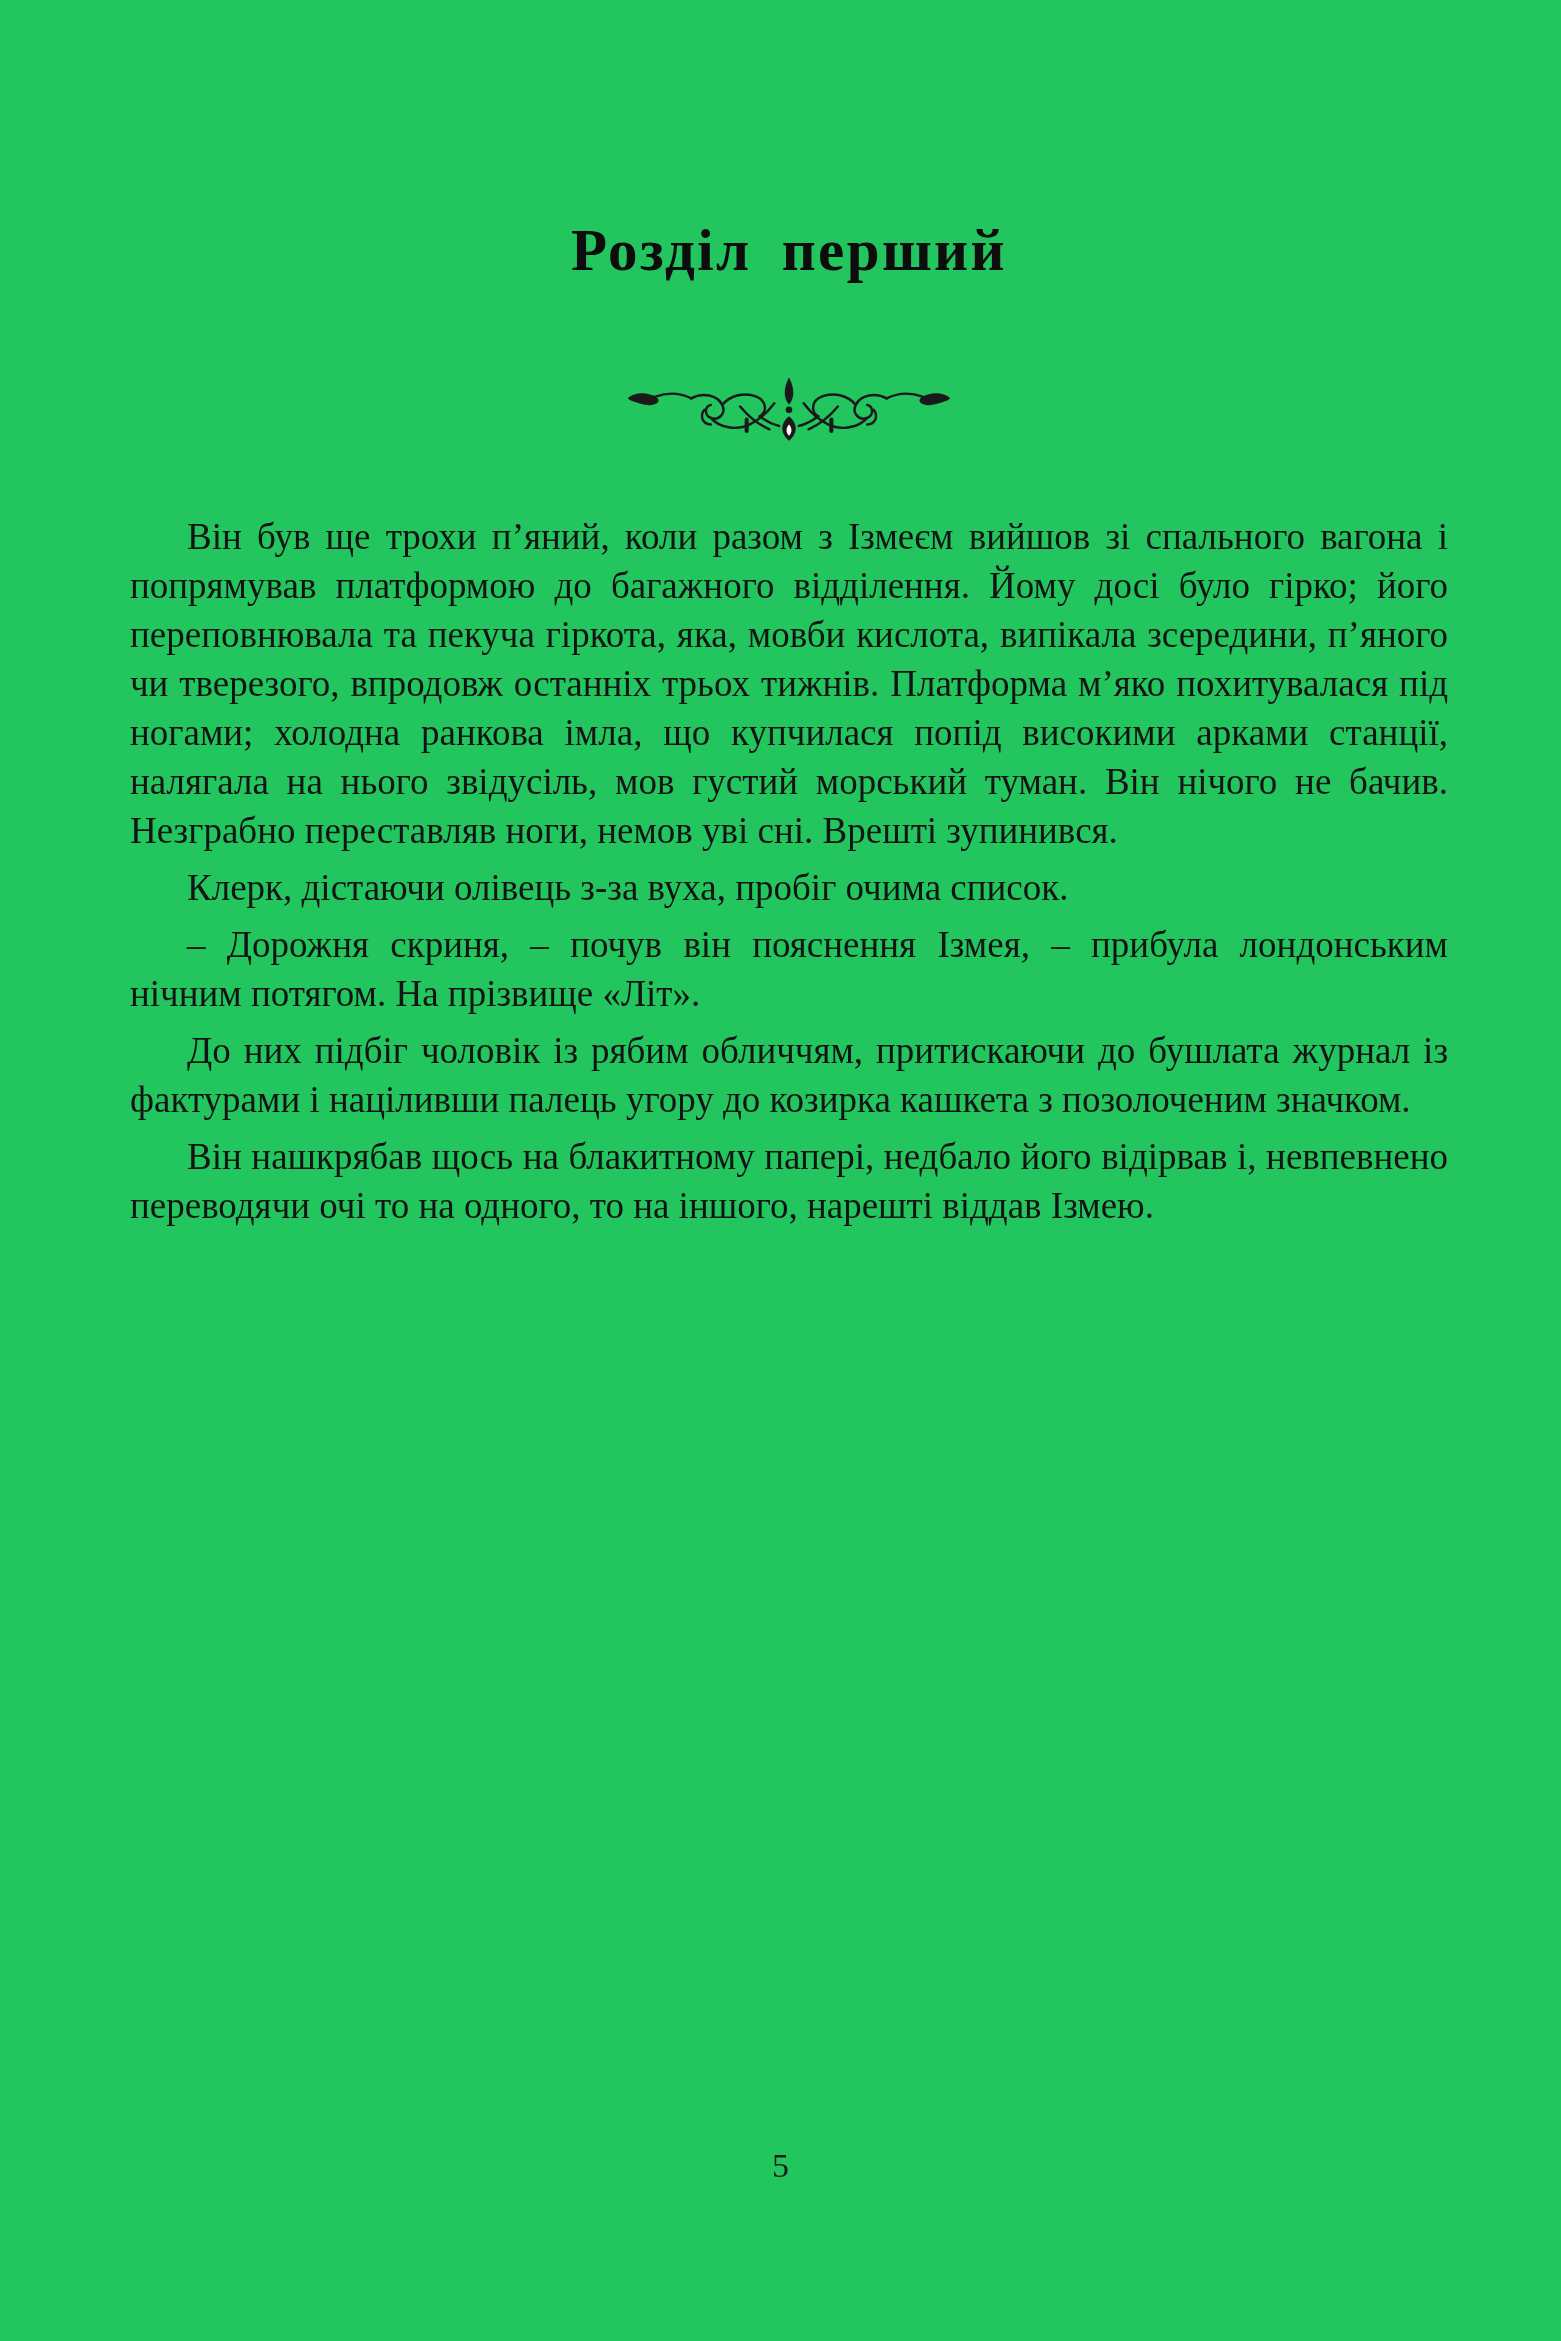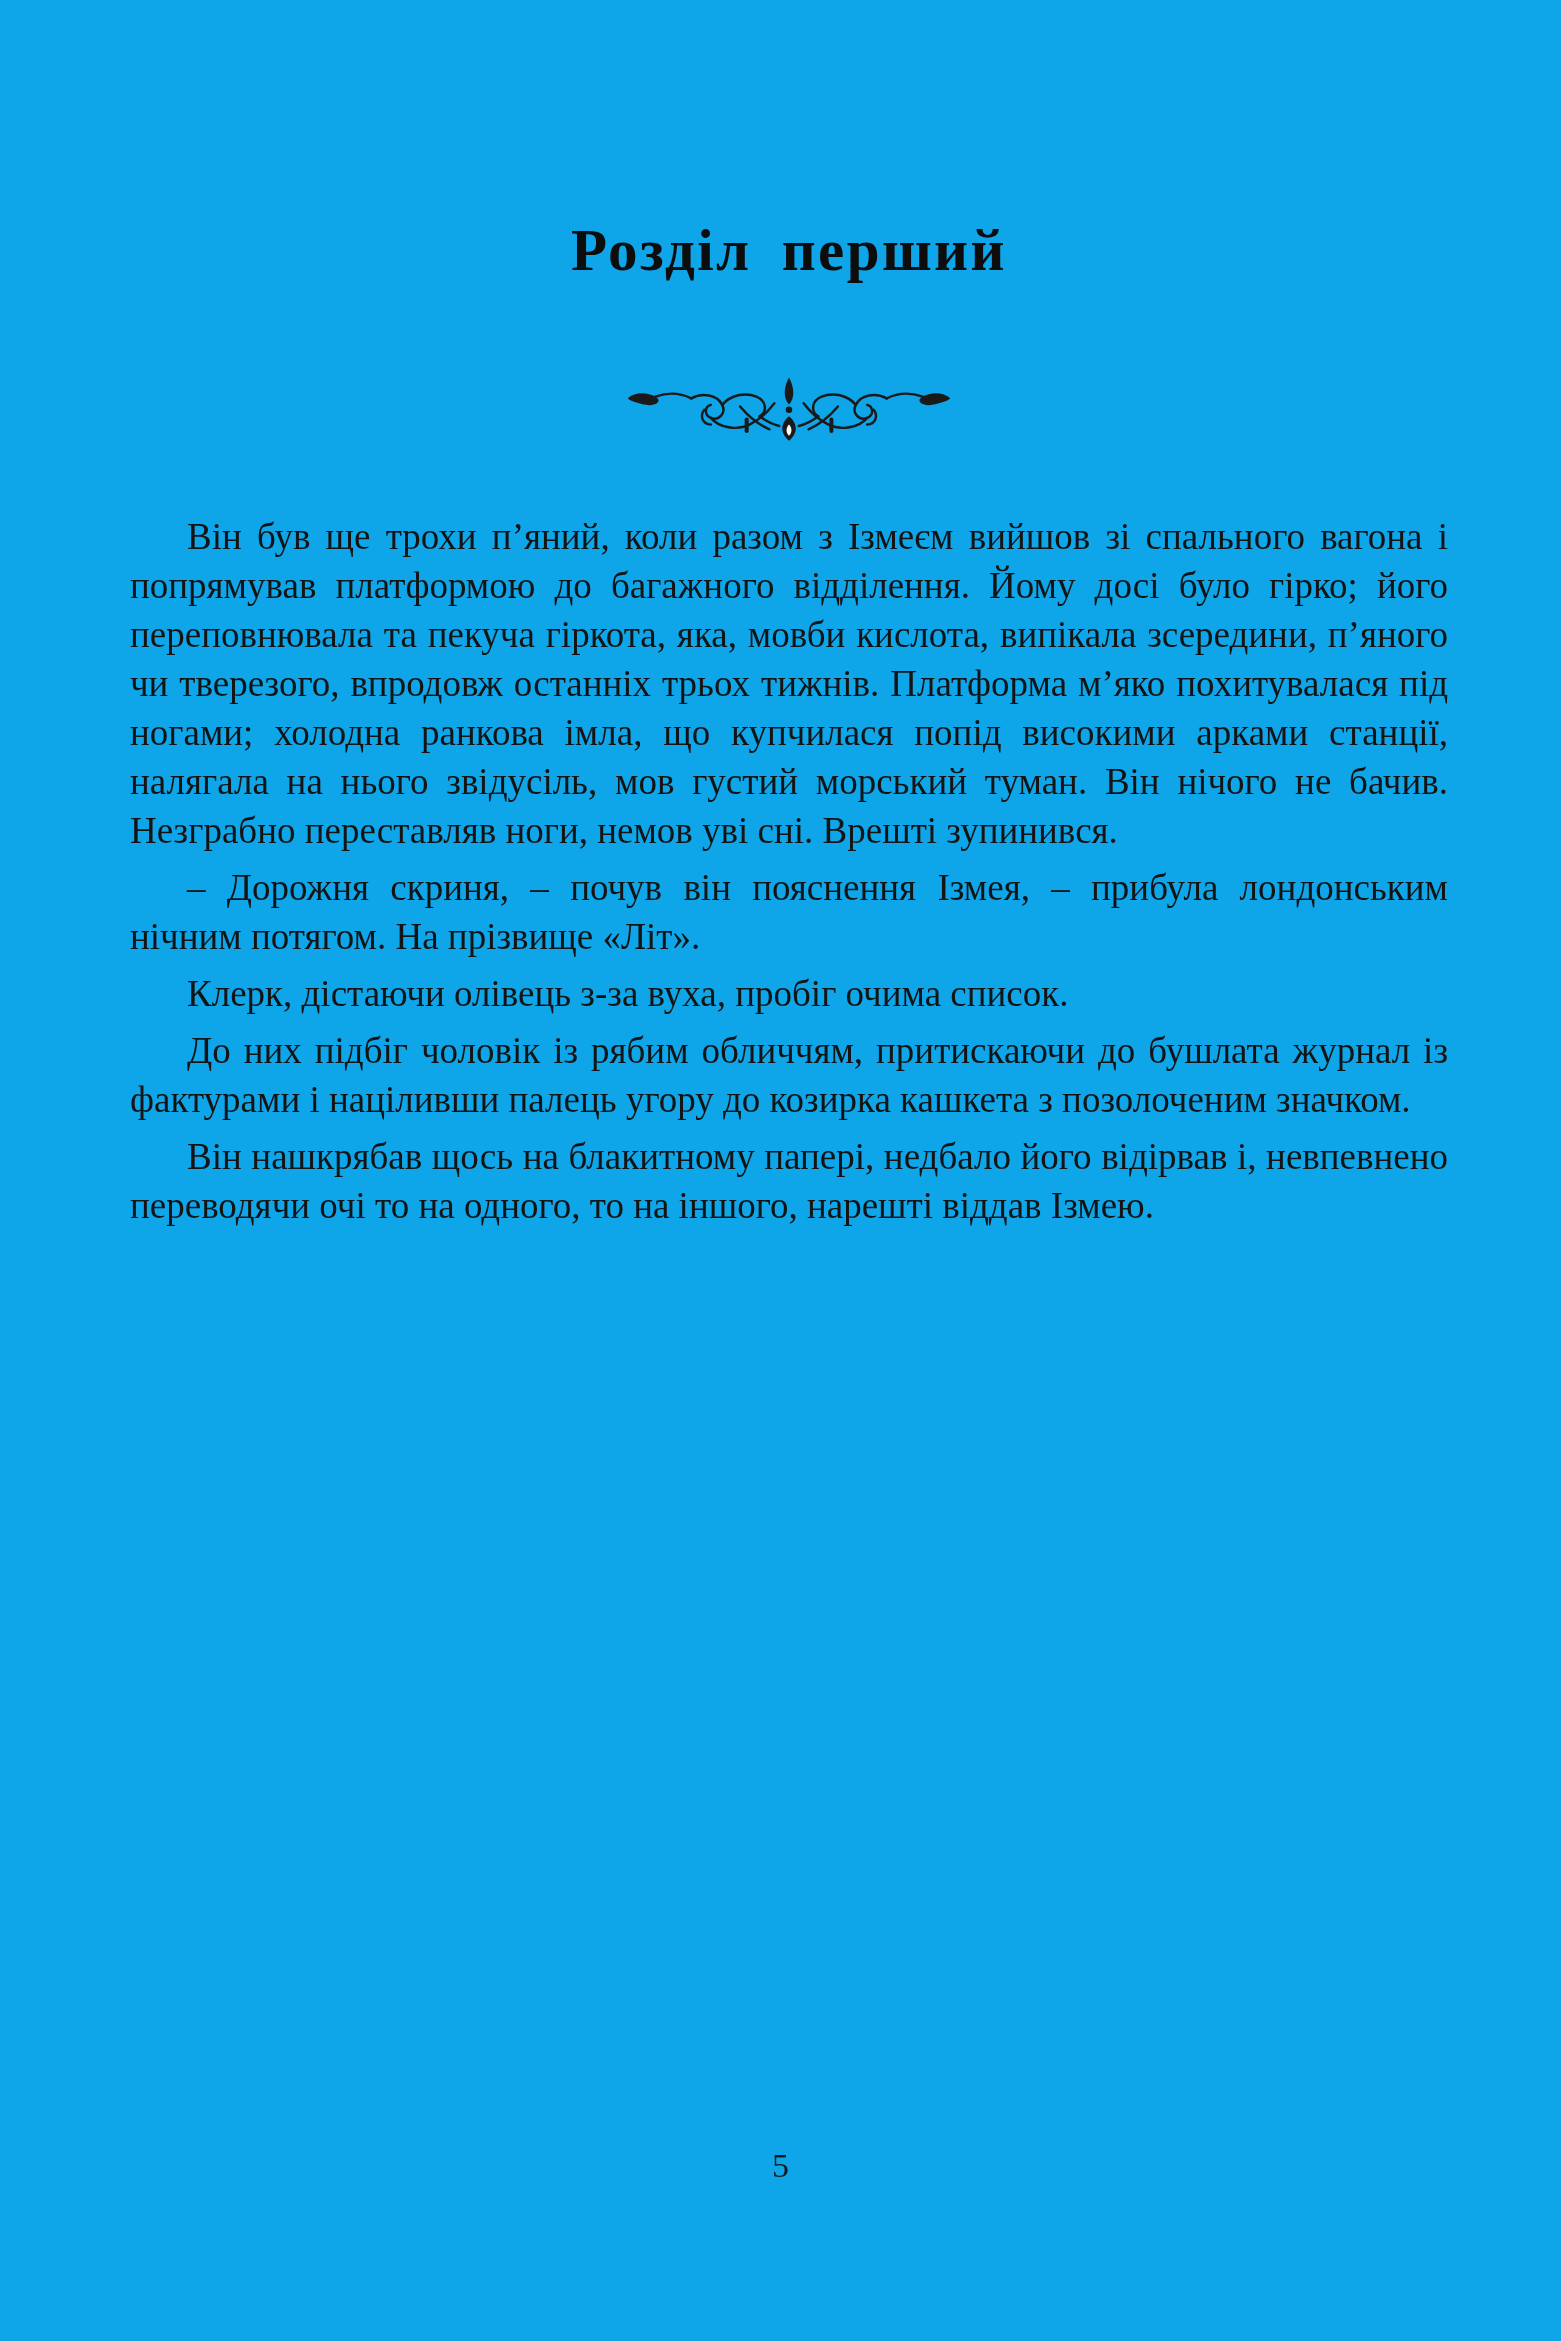--- a/index.html
+++ b/index.html
@@ -12,21 +12,21 @@
     background: #ffffff;
     font-family: "Liberation Serif", "DejaVu Serif", serif;
     color: #111111;
     overflow: hidden;
   }
 
   .page {
     position: relative;
     width: 1561px;
     height: 2342px;
-    background: #0ea5e9;
+    background: #22c55e;
     box-sizing: border-box;
   }
 
   .content {
     position: absolute;
     left: 122px;
     top: 0;
     width: 1334px;
   }
 
@@ -121,22 +121,22 @@
 
             <path d="M210 58 C220 66, 222 78, 210 88 C198 78, 200 66, 210 58 Z" fill="#1a1a1a" stroke="none"></path>
             <path d="M210 68 C214 72, 214 78, 210 82 C206 78, 206 72, 210 68 Z" fill="#ffffff" stroke="none"></path>
           </g>
         </svg>
       </span>
     </div>
 
     <div class="body-text">
       <p class="para">Він був ще трохи п’яний, коли разом з Ізмеєм вийшов зі спального вагона і попрямував платформою до багажного відділення. Йому досі було гірко; його переповнювала та пекуча гіркота, яка, мовби кислота, випікала зсередини, п’яного чи тверезого, впродовж останніх трьох тижнів. Платформа м’яко похитувалася під ногами; холодна ранкова імла, що купчилася попід високими арками станції, налягала на нього звідусіль, мов густий морський туман. Він нічого не бачив. Незграбно переставляв ноги, немов уві сні. Врешті зупинився.</p>
+      <p class="para">Клерк, дістаючи олівець з-за вуха, пробіг очима список.</p>
       <p class="para">– Дорожня скриня, – почув він пояснення Ізмея, – прибула лондонським нічним потягом. На прізвище «Літ».</p>
-      <p class="para">Клерк, дістаючи олівець з-за вуха, пробіг очима список.</p>
       <p class="para">До них підбіг чоловік із рябим обличчям, притискаючи до бушлата журнал із фактурами і націливши палець угору до козирка кашкета з позолоченим значком.</p>
       <p class="para">Він нашкрябав щось на блакитному папері, недбало його відірвав і, невпевнено переводячи очі то на одного, то на іншого, нарешті віддав Ізмею.</p>
     </div>
 
   </div>
 
   <div class="page-number">5</div>
 
 </div>
 

